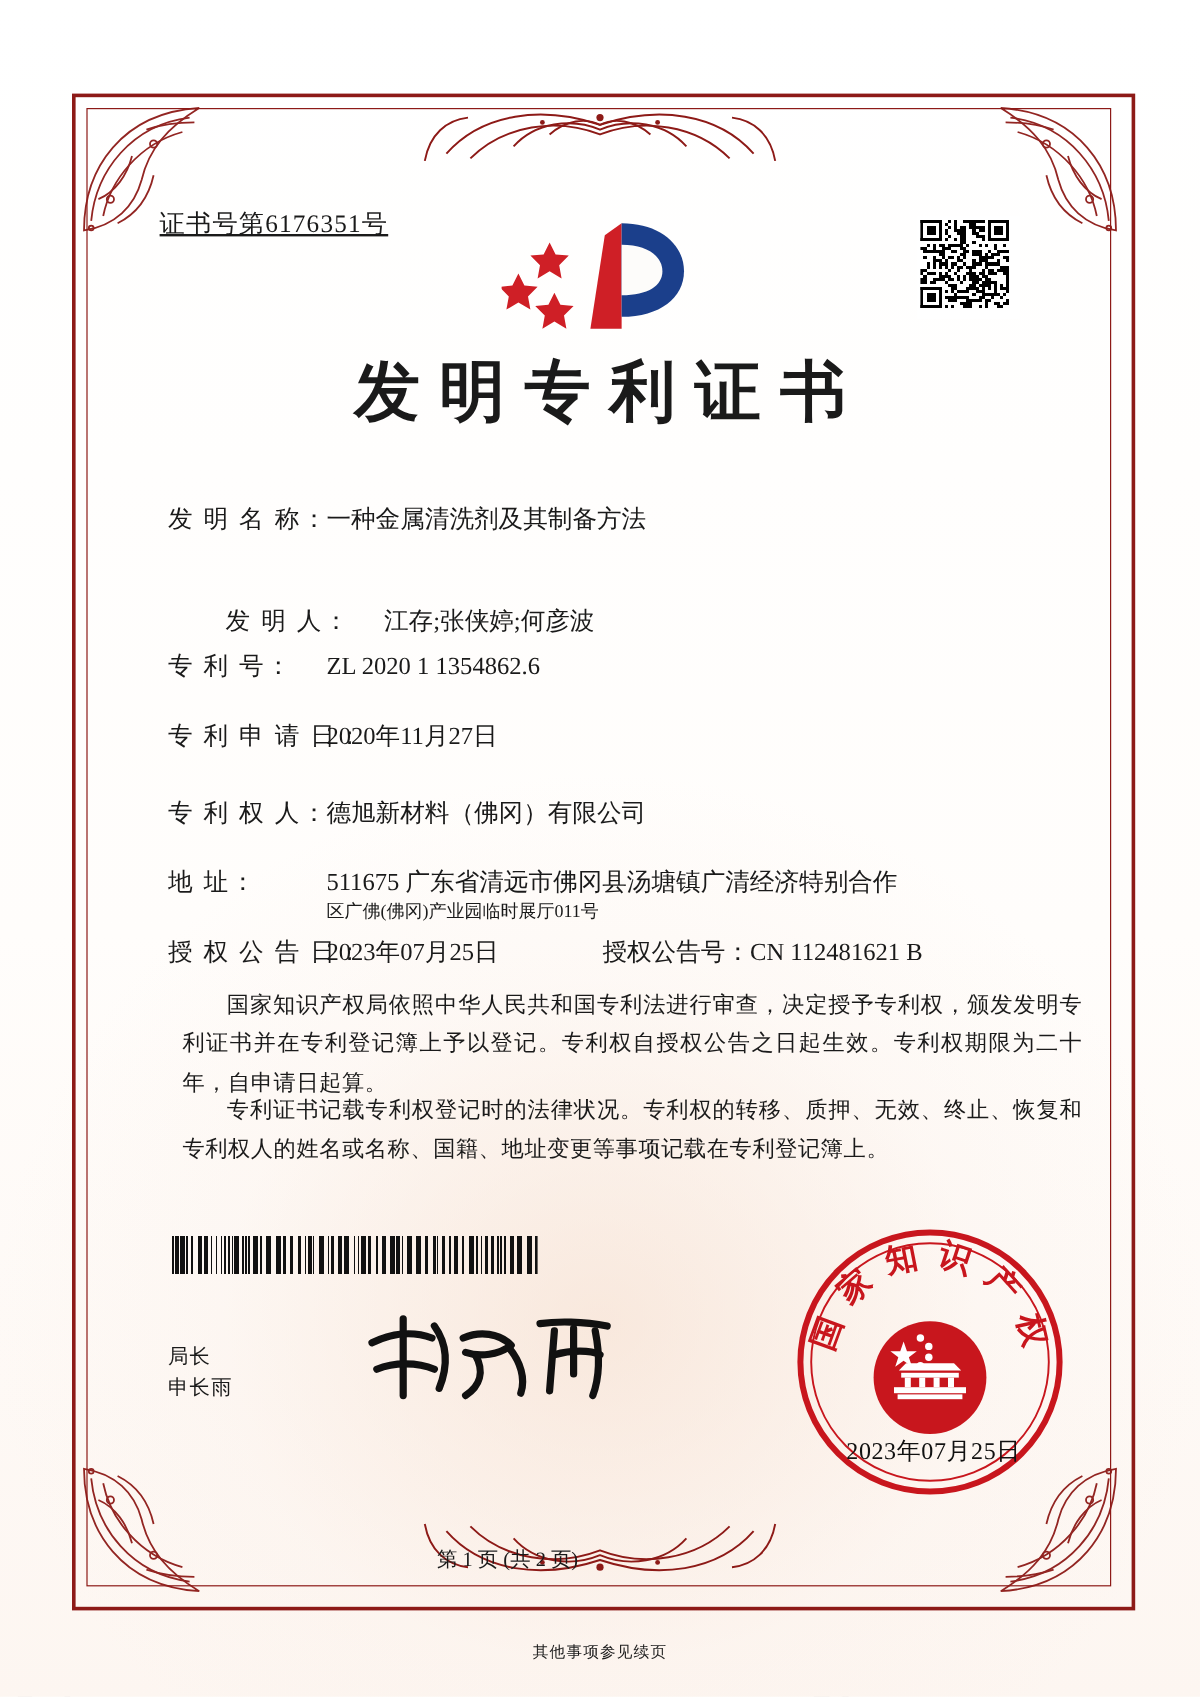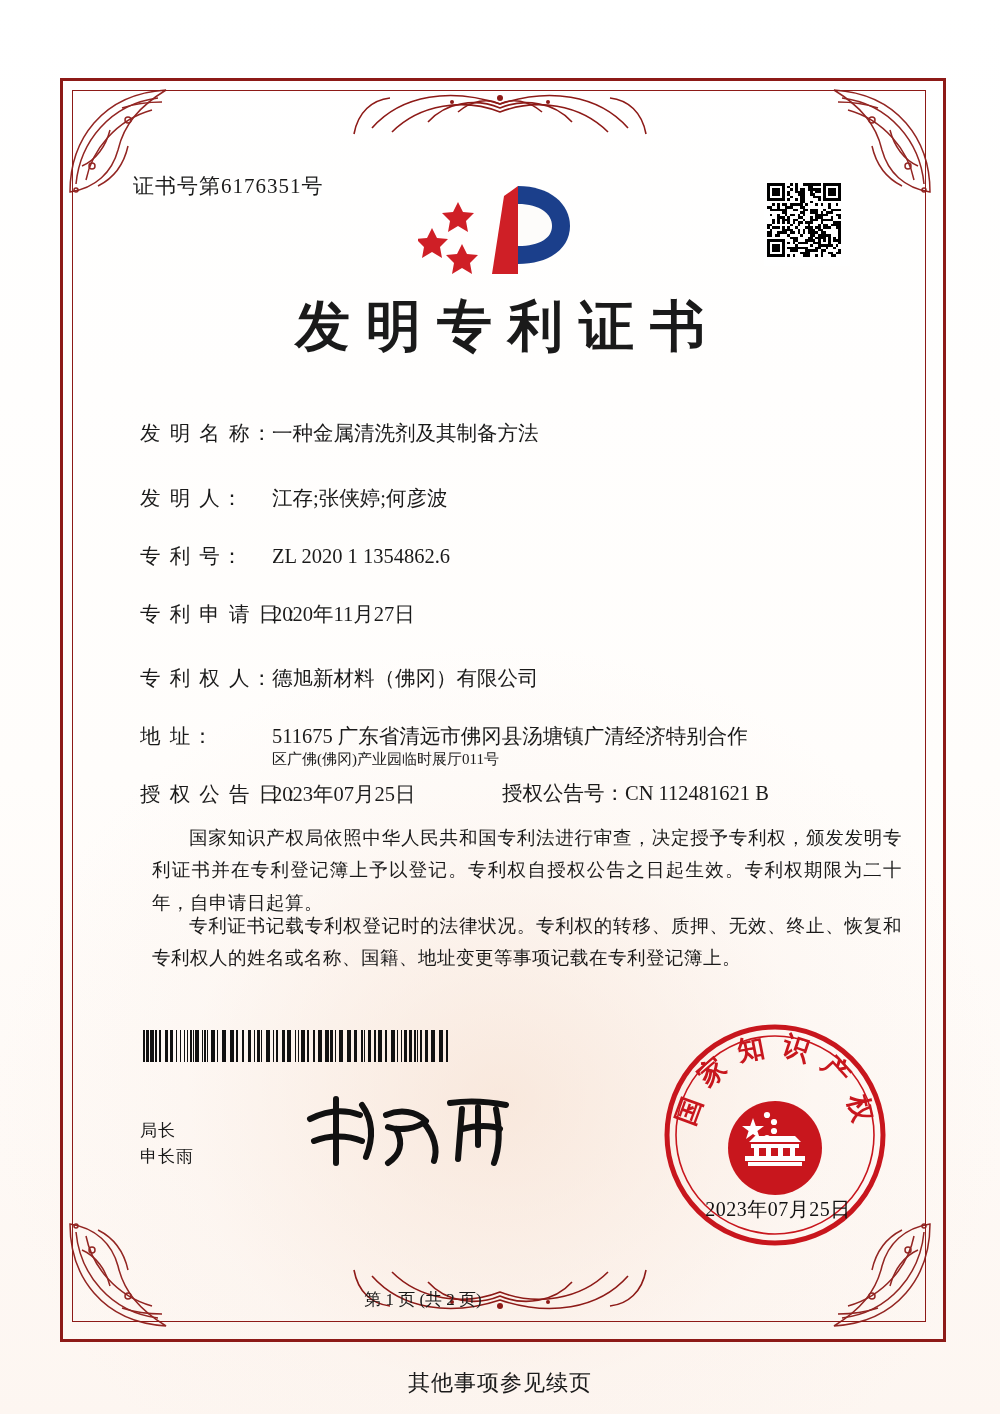--- a/index.html
+++ b/index.html
@@ -35,21 +35,21 @@
   }
   .corner{position:absolute;z-index:3;opacity:.95;}
   .corner svg{display:block;}
   #topband{position:absolute;left:72px;top:82px;width:856px;height:60px;z-index:3;}
   #botband{position:absolute;left:72px;top:1262px;width:856px;height:60px;z-index:3;}
 
   
   #content{position:absolute;left:0;top:0;width:1000px;height:1414px;z-index:5;}
 
   #cert-no{
-    position:absolute;left:133px;top:172px;font-size:21px;letter-spacing:1px;
+    position:absolute;left:133px;top:172px;font-size:21px;letter-spacing:1px;text-decoration:underline;
   }
   
   #logo{position:absolute;left:418px;top:178px;width:170px;height:105px;}
   
   #qr{position:absolute;left:764px;top:180px;width:80px;height:80px;background:#fff;padding:3px;}
 
   #title{
     position:absolute;left:0;top:290px;width:1000px;text-align:center;
     font-size:55px;font-weight:700;letter-spacing:16px;
     text-indent:16px;
@@ -78,21 +78,21 @@
   
   #seal{position:absolute;left:660px;top:1020px;width:230px;height:230px;}
   #seal-date{
     position:absolute;left:683px;top:1196px;width:190px;text-align:center;
     font-size:20px;color:#111;letter-spacing:0.5px;
   }
   #page-num{
     position:absolute;left:0;top:1288px;width:846px;text-align:center;font-size:17px;
   }
   #footer-note{
-    position:absolute;left:0;top:1368px;width:1000px;text-align:center;font-size:22px;letter-spacing:1px;
+    position:absolute;left:0;top:1368px;width:1000px;text-align:center;font-size:13px;letter-spacing:1px;
   }
 </style>
 </head>
 <body>
 
 <div id="watermarks">
     <div class="wm" style="left: -20px; top: 20px; font-size: 58px; transform: rotate(-30deg);">CNIPA</div>
     <div class="wm" style="left: 170px; top: 10px; font-size: 70px; transform: rotate(-30deg);">CNIPA</div>
     <div class="wm" style="left: 400px; top: 0px; font-size: 66px; transform: rotate(-30deg);">CNIPA</div>
     <div class="wm" style="left: 640px; top: 20px; font-size: 62px; transform: rotate(-30deg);">CNIPA</div>
@@ -568,21 +568,21 @@
         <rect x="20" y="20" width="1" height="5" fill="#000"></rect>
         <rect x="24" y="20" width="1" height="5" fill="#000"></rect>
         <rect x="22" y="22" width="1" height="1" fill="#000"></rect>
       </svg>
   </div>
 
   <div id="title">发明专利证书</div>
 
   <div id="fields-host">
       <div class="field" style="top: 418px;"><span class="flabel sp3">发 明 名 称：</span><span class="fval">一种金属清洗剂及其制备方法</span></div>
-      <div class="field" style="top: 483px;"><span class="flabel sp3">发    明    人：</span><span class="fval">江存;张侠婷;何彦波</span></div>
+      <div class="field" style="top: 503px; margin-left: 48px;"><span class="flabel sp3">发    明    人：</span><span class="fval">江存;张侠婷;何彦波</span></div>
       <div class="field" style="top: 541px;"><span class="flabel sp3">专    利    号：</span><span class="fval">ZL 2020 1 1354862.6</span></div>
       <div class="field" style="top: 599px;"><span class="flabel sp3">专 利 申 请 日：</span><span class="fval">2020年11月27日</span></div>
       <div class="field" style="top: 663px;"><span class="flabel sp3">专 利 权 人：</span><span class="fval">德旭新材料（佛冈）有限公司</span></div>
       <div class="field" style="top: 721px;"><span class="flabel sp3">地        址：</span><span class="fval">511675 广东省清远市佛冈县汤塘镇广清经济特别合作</span></div>
       <div class="field" style="top: 779px;"><span class="flabel sp3">授 权 公 告 日：</span><span class="fval">2023年07月25日</span></div>
     </div>
 
   <div id="addr-line2">区广佛(佛冈)产业园临时展厅011号</div>
 
   <div id="pub-no">

